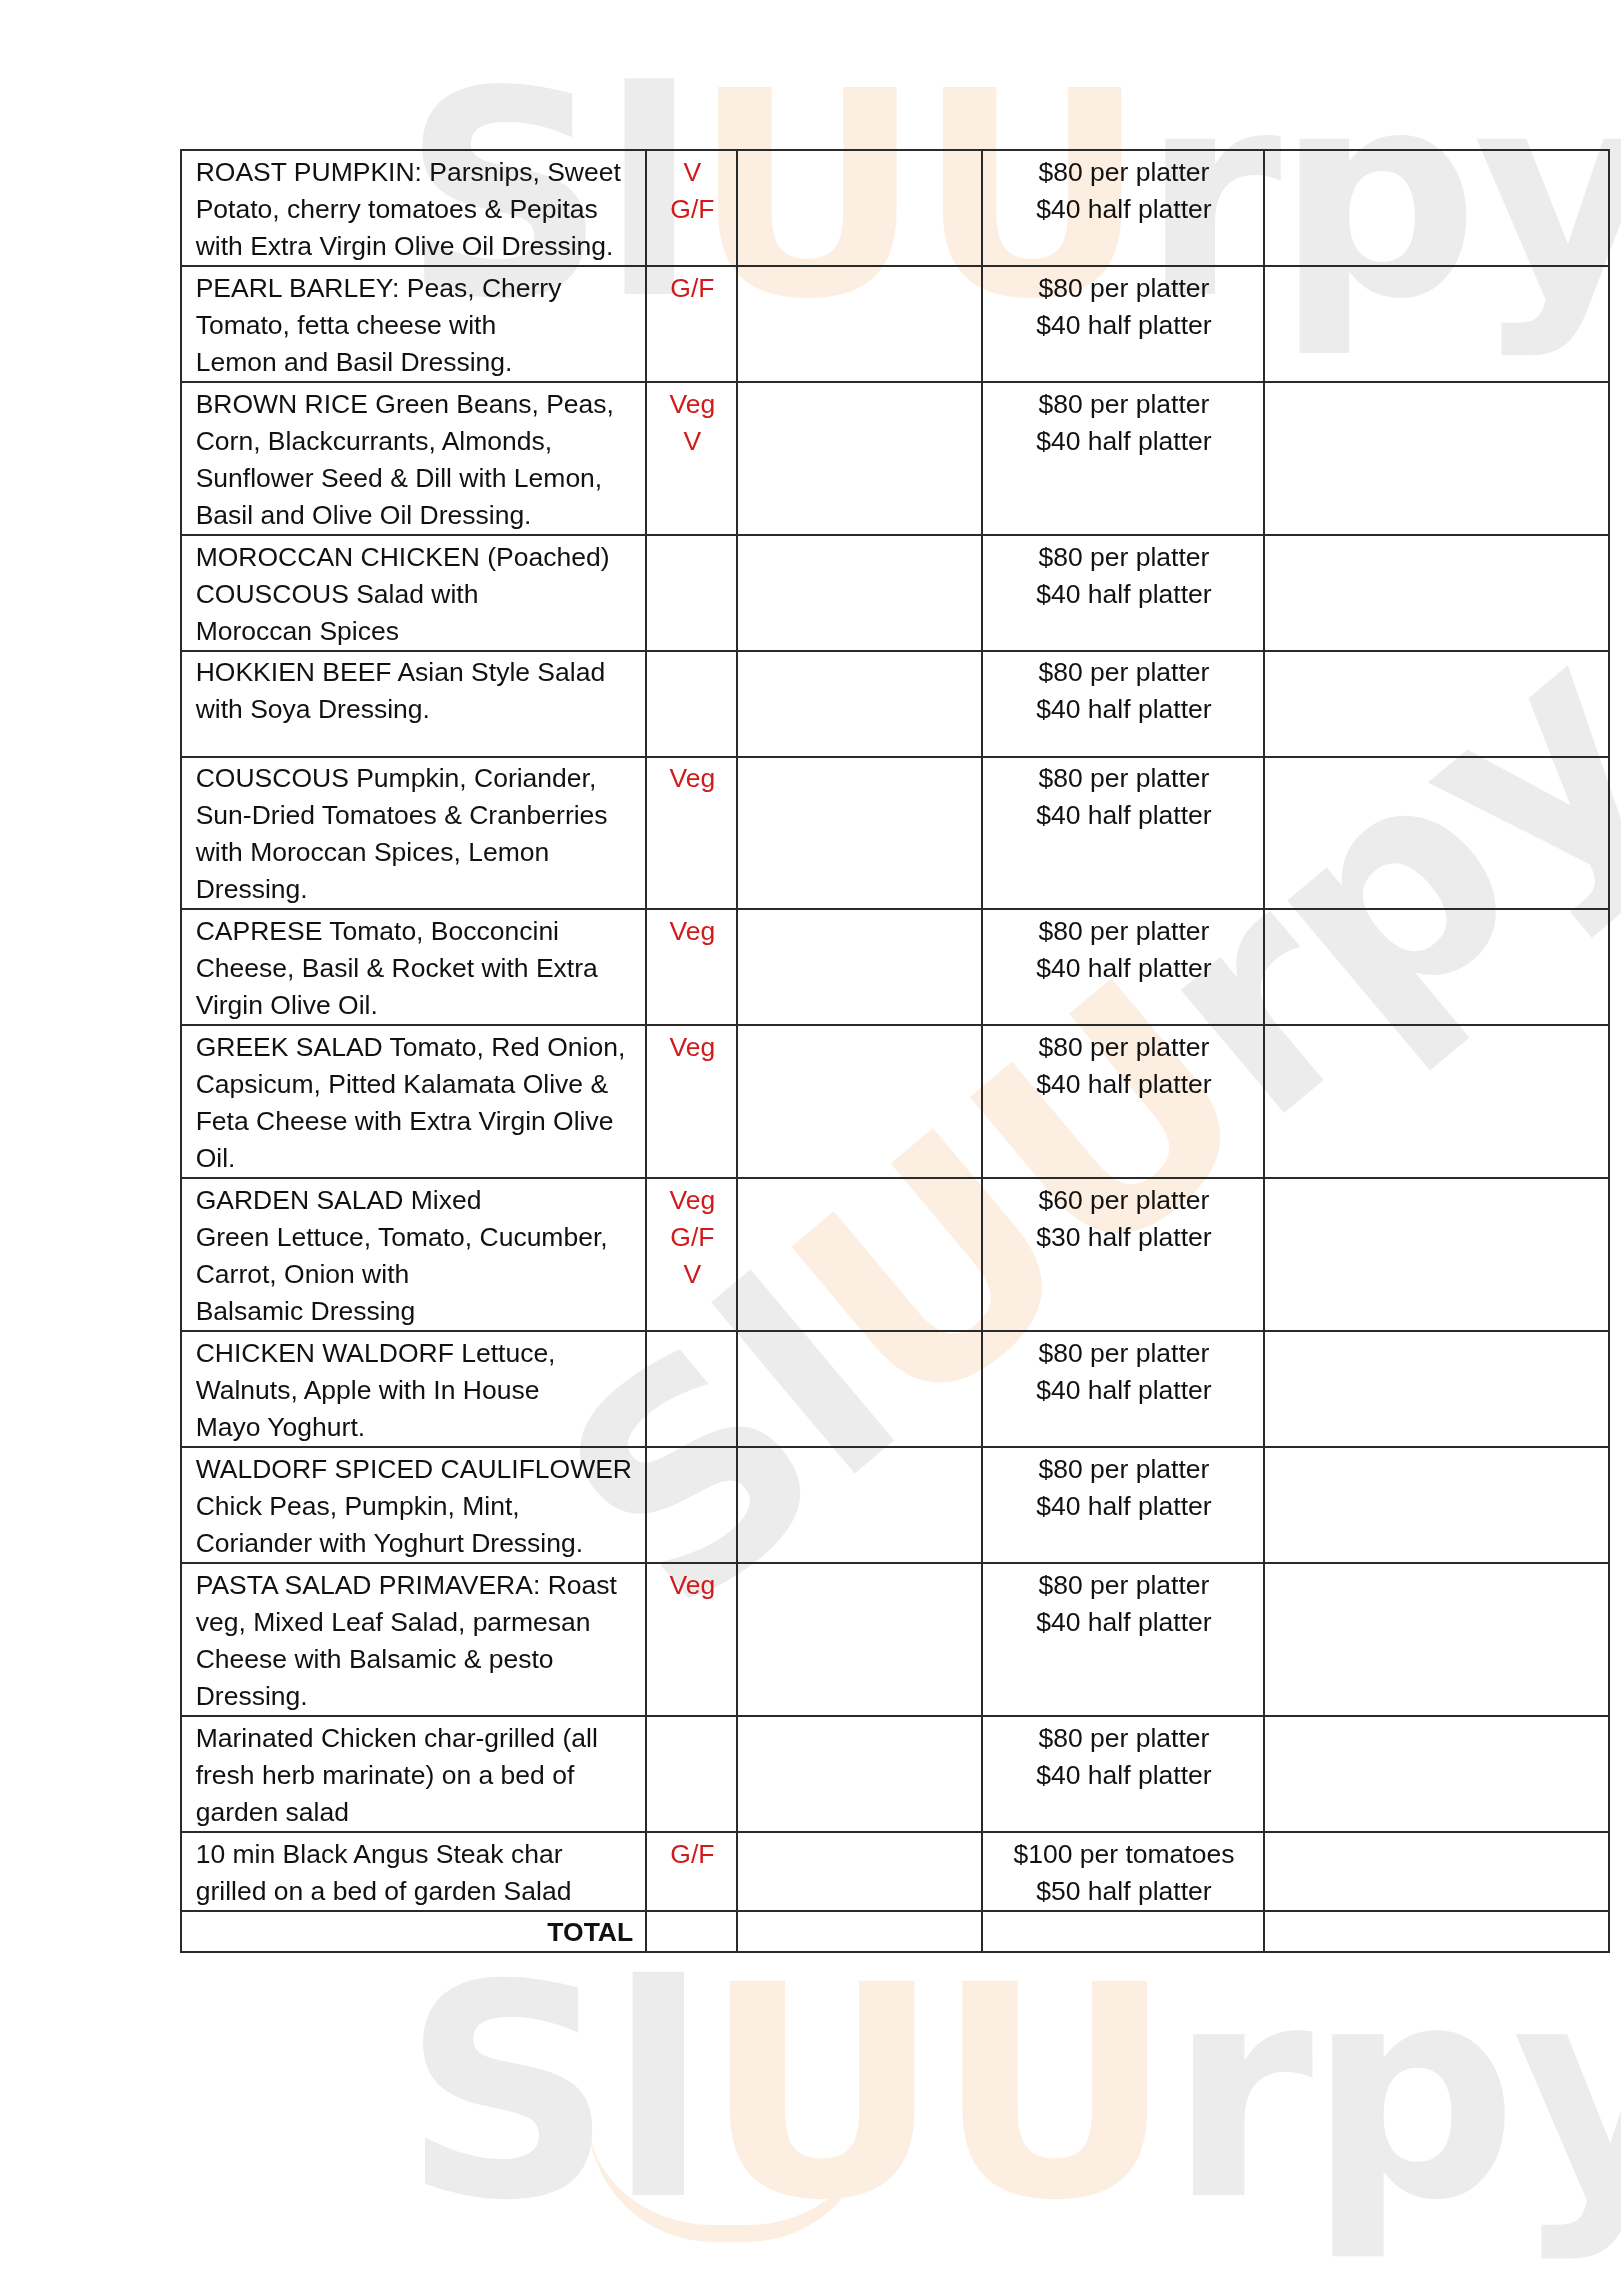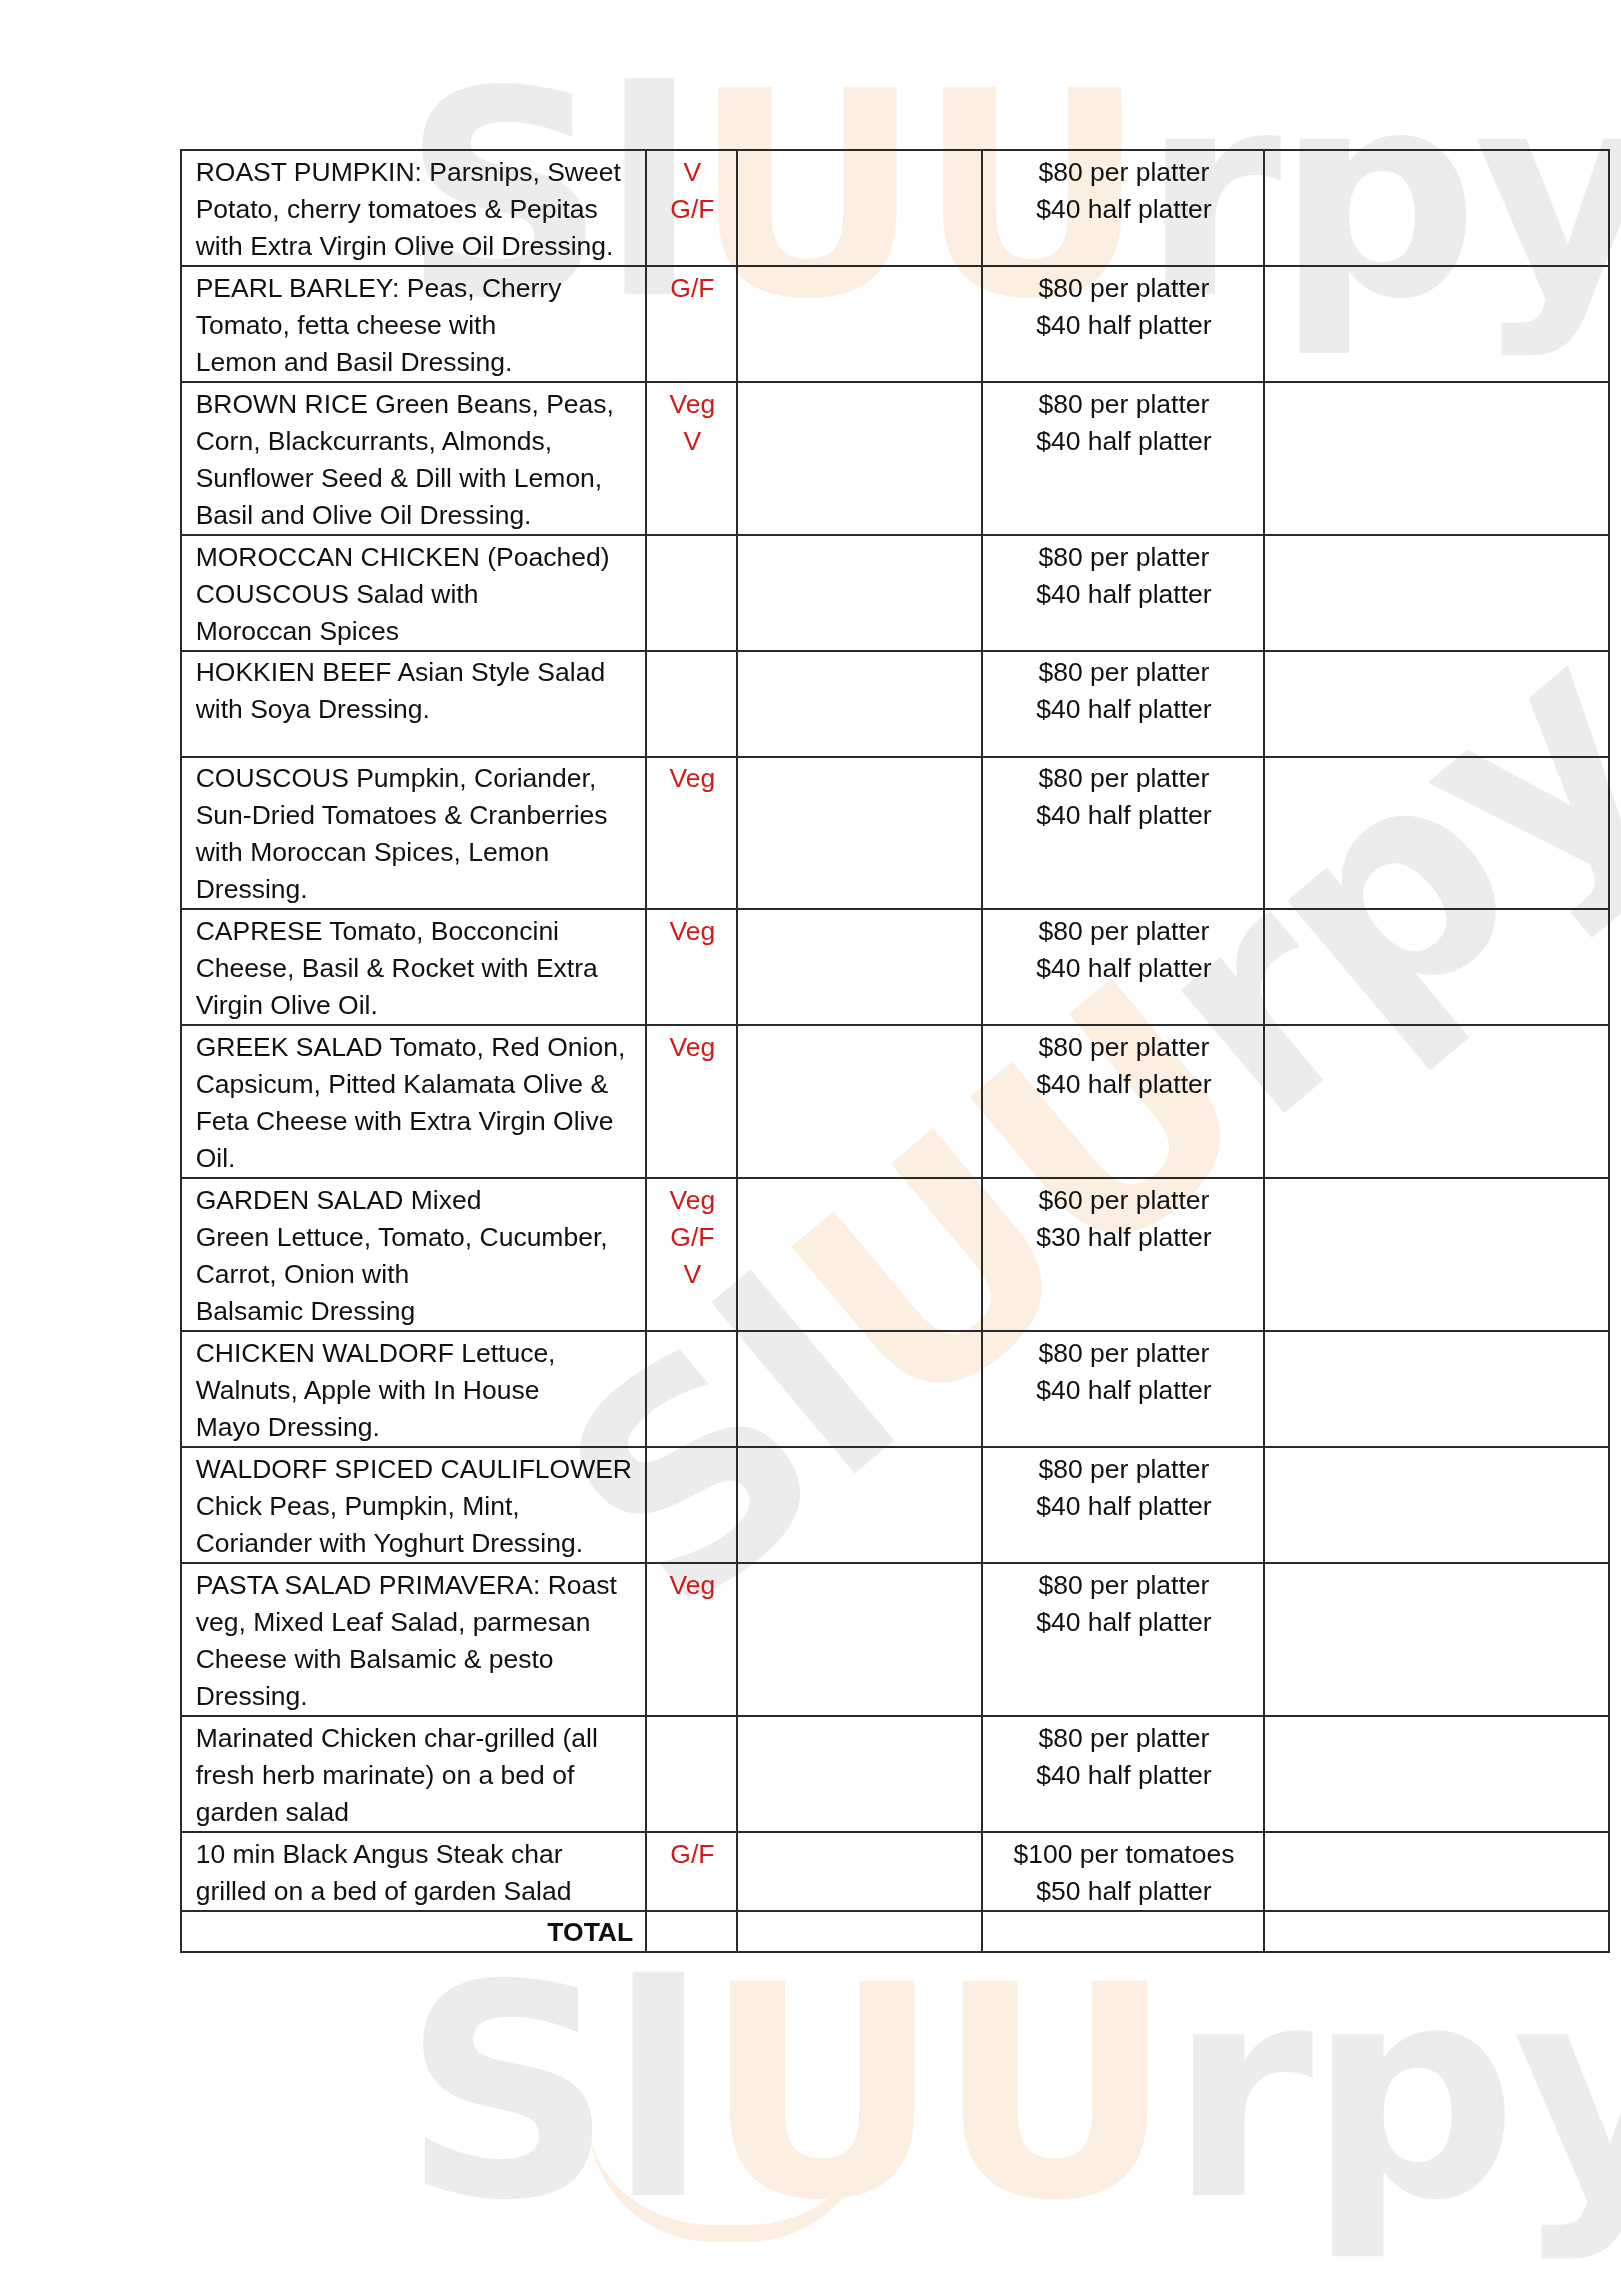--- a/index.html
+++ b/index.html
@@ -219,21 +219,21 @@
     <td class="price">
           <span class="line">$60 per platter</span>
           <span class="line">$30 half platter</span>
         </td>
     <td class="total"></td>
   </tr>
       <tr style="height: 111px;">
     <td class="desc">
           <span class="line">CHICKEN WALDORF Lettuce,</span>
           <span class="line">Walnuts, Apple with In House</span>
-          <span class="line">Mayo Dressing.</span>
+          <span class="line">Mayo Yoghurt.</span>
         </td>
     <td class="tags"></td>
     <td class="qty"></td>
     <td class="price">
           <span class="line">$80 per platter</span>
           <span class="line">$40 half platter</span>
         </td>
     <td class="total"></td>
   </tr>
       <tr style="height: 111px;">

